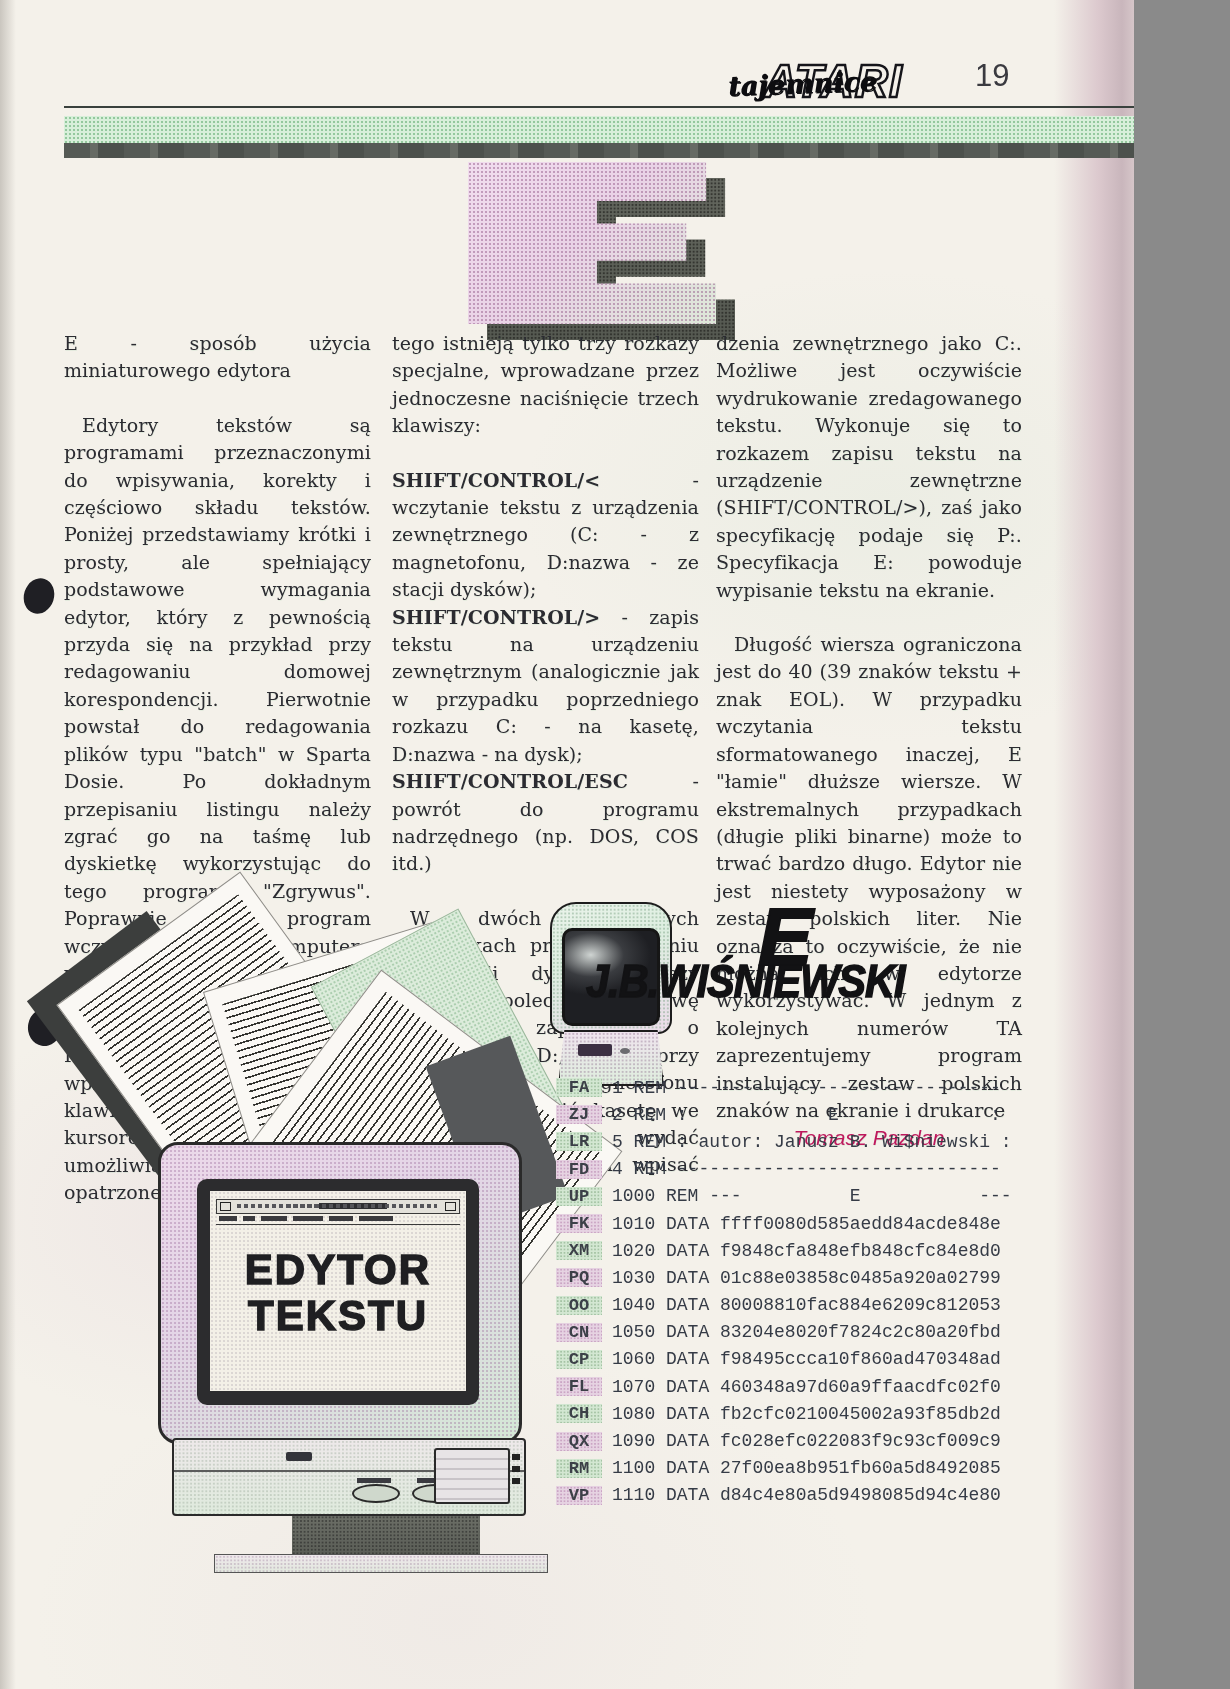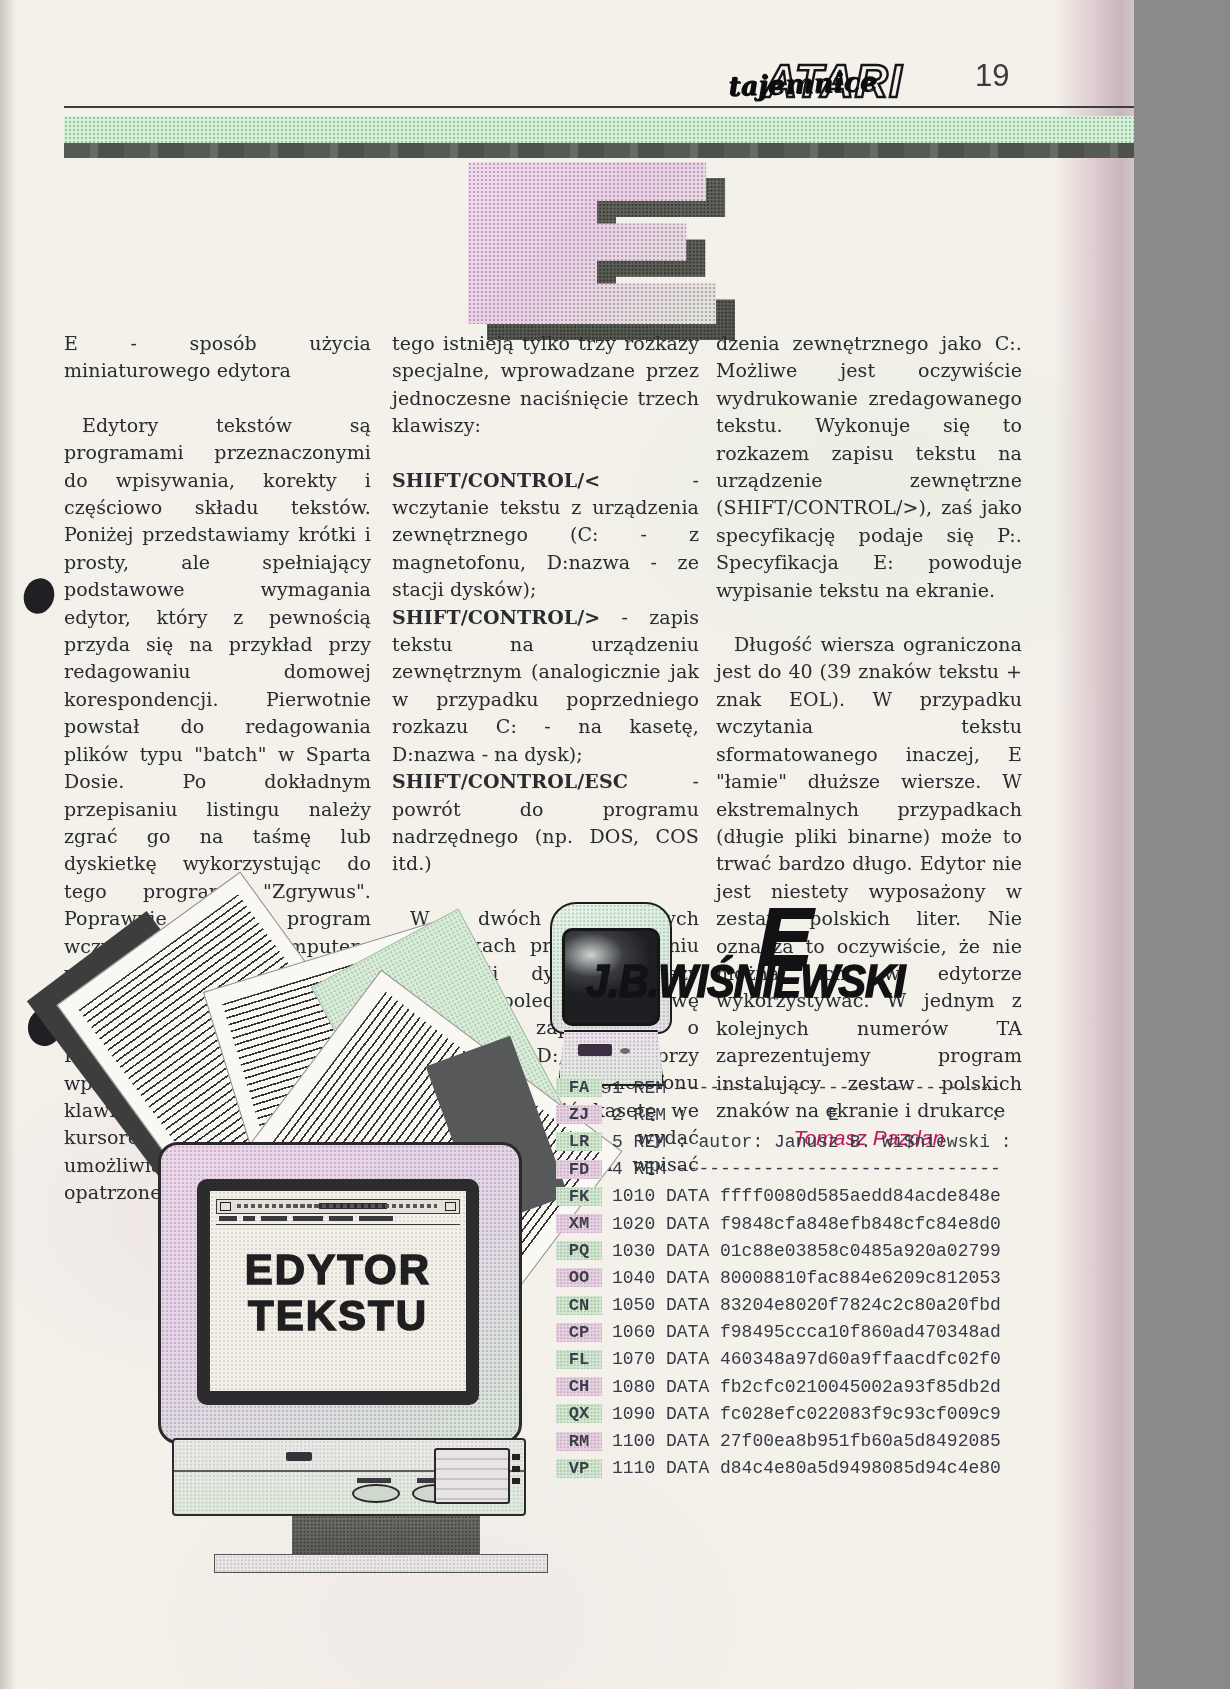--- a/index.html
+++ b/index.html
@@ -251,20 +251,24 @@
       </div>
     <div class="lrow">
         <span class="chk">LR</span>
         <span class="code">5 REM : autor: Janusz B. Wi$niewski :</span>
       </div>
     <div class="lrow">
         <span class="chk">FD</span>
         <span class="code">4 REM ------------------------------</span>
       </div>
     <div class="lrow">
+        <span class="chk">UP</span>
+        <span class="code">1000 REM ---          E           ---</span>
+      </div>
+    <div class="lrow">
         <span class="chk">FK</span>
         <span class="code">1010 DATA ffff0080d585aedd84acde848e</span>
       </div>
     <div class="lrow">
         <span class="chk">XM</span>
         <span class="code">1020 DATA f9848cfa848efb848cfc84e8d0</span>
       </div>
     <div class="lrow">
         <span class="chk">PQ</span>
         <span class="code">1030 DATA 01c88e03858c0485a920a02799</span>

